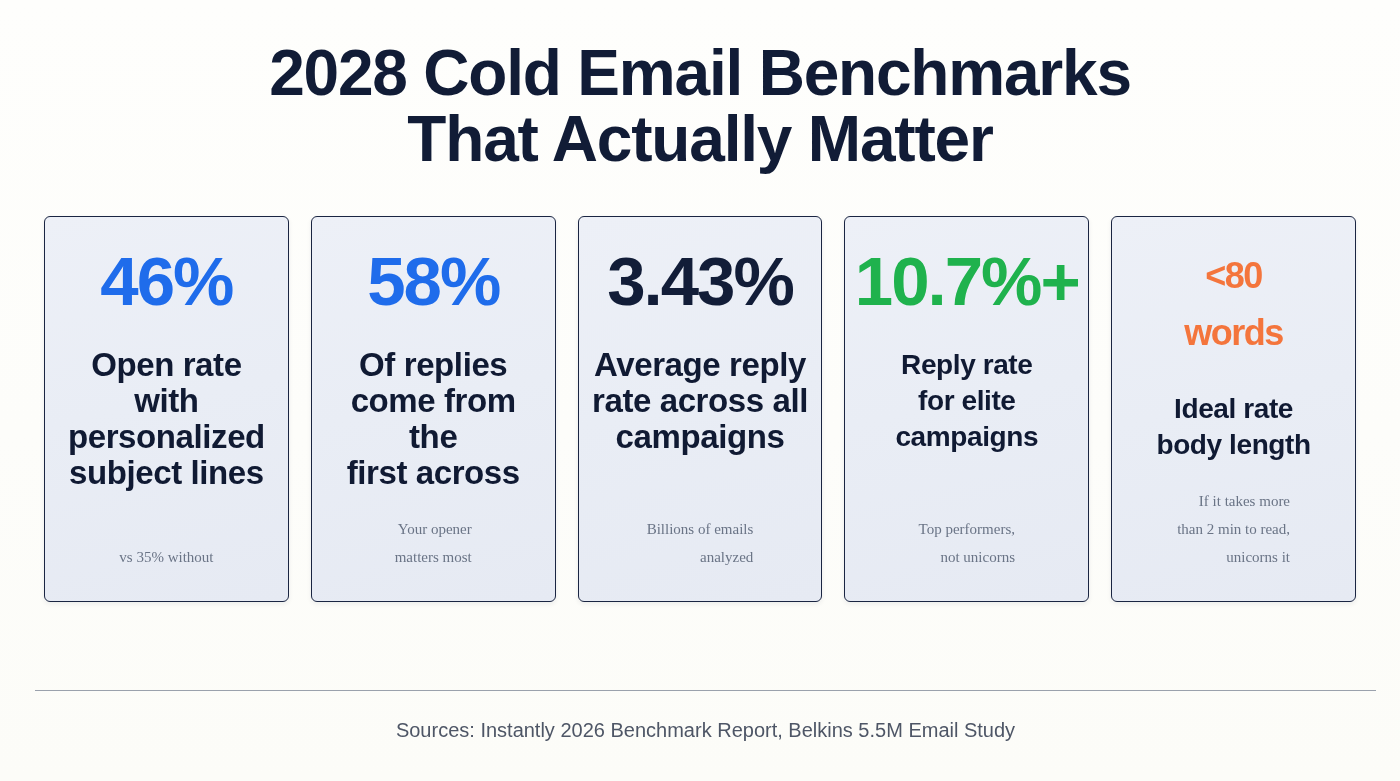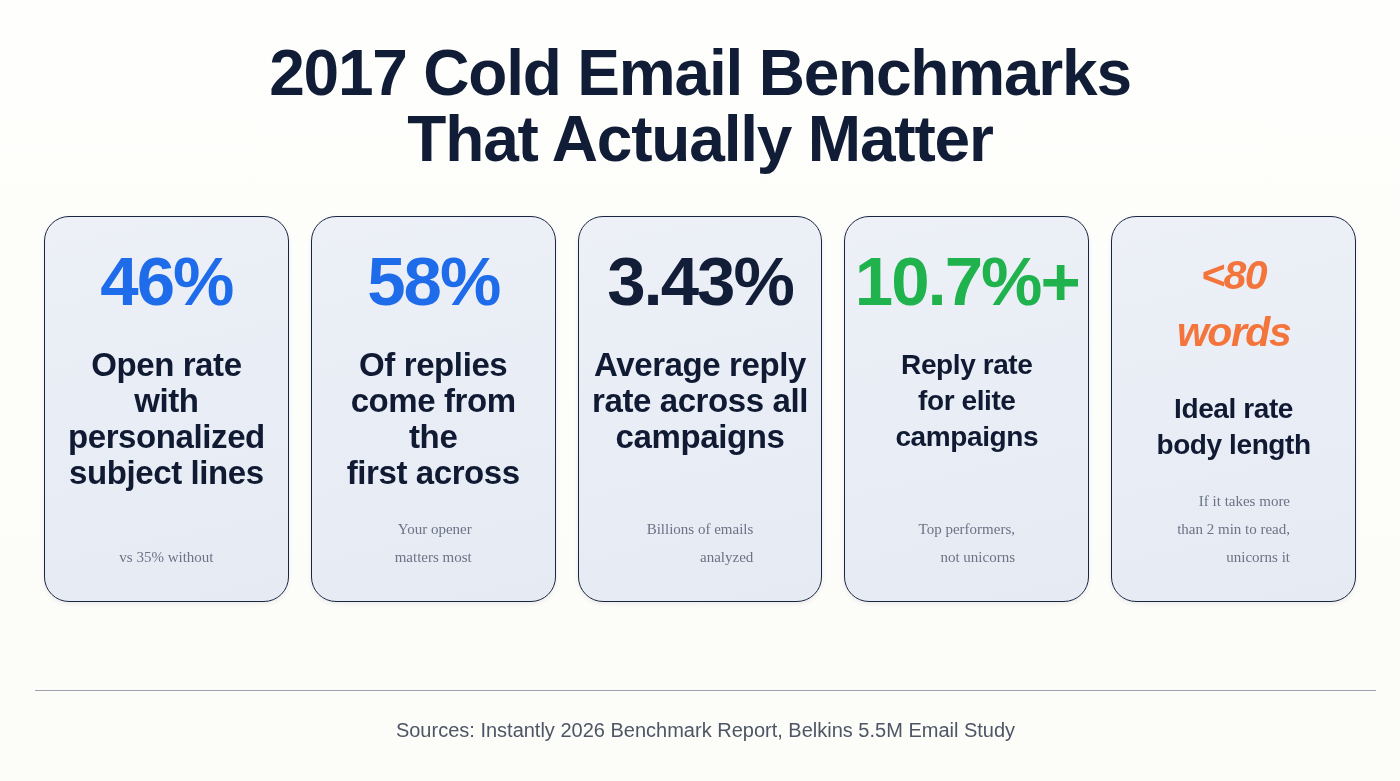--- a/index.html
+++ b/index.html
@@ -45,44 +45,43 @@
     display: flex;
     gap: 22px;
     height: 386px;
   }
 
   .stat-card {
     flex: 1 1 0;
     min-width: 0;
     background: linear-gradient(168deg, #edf0f7 0%, #e9edf5 48%, #e6eaf3 100%);
     border: 1.6px solid #1a2542;
-    border-radius: 25px;
+    border-radius: 6px;
     box-shadow: 0 2px 5px rgba(20, 30, 60, 0.07);
     display: flex;
     flex-direction: column;
     align-items: center;
     padding: 30px 12px 26px;
     text-align: center;
   }
 
   .stat-value {
     font-family: "Liberation Sans", sans-serif;
     font-weight: bold;
     font-size: 69px;
     line-height: 70px;
     letter-spacing: -2px;
     white-space: nowrap;
   }
 
   .stat-value.two-line {
     white-space: normal;
-    font-size: 41px;
+    font-size: 36px;
     line-height: 57px;
     letter-spacing: -1.5px;
-    font-style: italic;
   }
 
   .stat-value.blue   { color: #1f6ceb; }
   .stat-value.navy   { color: #121d38; }
   .stat-value.green  { color: #1fb24d; }
   .stat-value.orange { color: #f4753c; }
 
   .stat-label {
     margin-top: 30px;
     color: #101a33;
@@ -127,21 +126,21 @@
     font-size: 20px;
     line-height: 26px;
   }
 </style>
 </head>
 <body>
 
 <div class="infographic">
 
   <div class="title-block">
-    <span class="title-line">2017 Cold Email Benchmarks</span>
+    <span class="title-line">2028 Cold Email Benchmarks</span>
     <span class="title-line">That Actually Matter</span>
   </div>
 
   <div class="cards-row">
 
     <div class="stat-card">
       <div class="stat-value blue">46%</div>
       <div class="stat-label">
         <div>Open rate with</div>
         <div>personalized</div>

